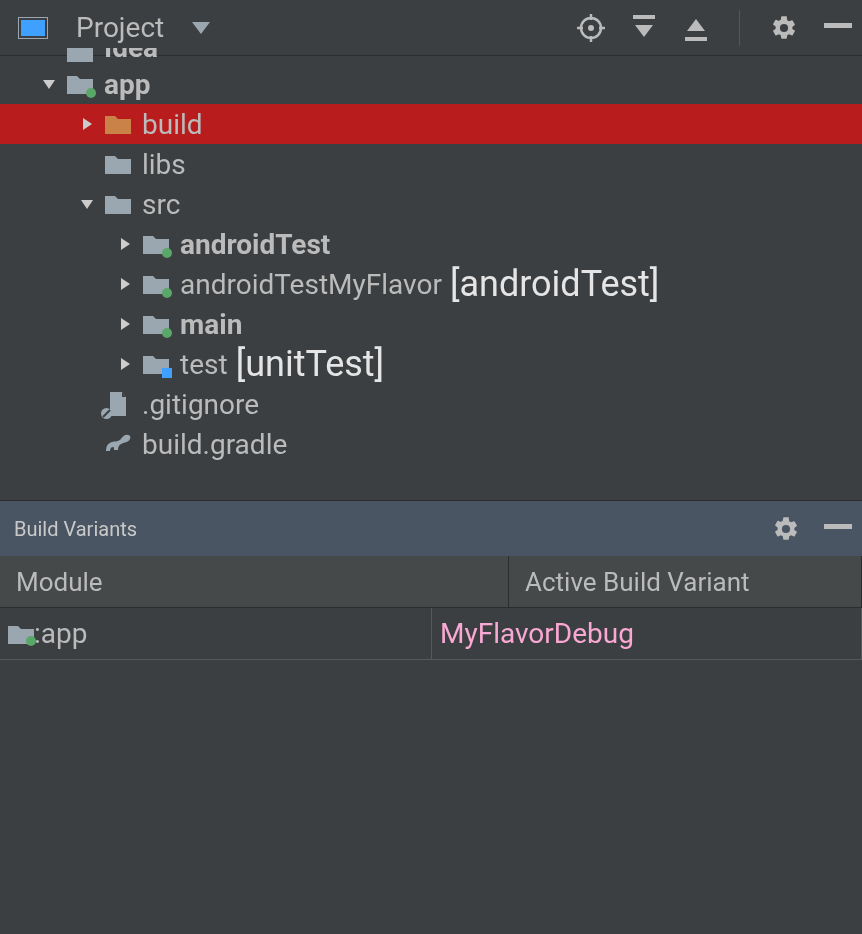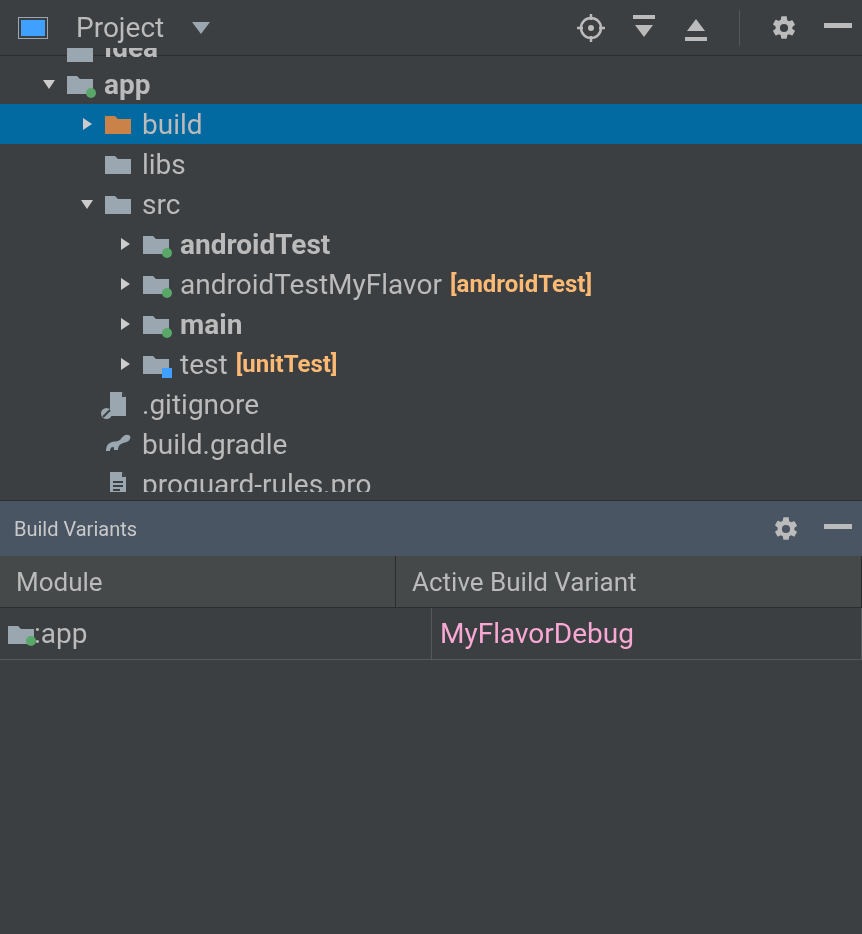--- a/index.html
+++ b/index.html
@@ -32,29 +32,29 @@
 
   
   .tree-panel { flex: 0 0 auto; height: 444px; overflow: hidden; }
   .tree-row {
     height: 40px;
     display: flex;
     align-items: center;
     white-space: nowrap;
     cursor: default;
   }
-  .tree-row.selected { background: #0369a1; } 
+  .tree-row.selected { background: #b91c1c; } 
   .tree-row .arrow {
     width: 22px; height: 22px; display: inline-flex; align-items: center; justify-content: center;
     color: #aaa; margin-right: 6px;
   }
   .tree-row .arrow.none { visibility: hidden; }
   .tree-row .icon { width: 28px; height: 24px; margin-right: 10px; display: inline-flex; align-items:center; justify-content:center;}
   .tree-row .name { font-size: 28px; }
-  .tree-row .suffix { color:#fdba74; font-size: 24px; margin-left: 8px; font-weight: bold; }
+  .tree-row .suffix { color:#e5e5e5; font-size: 36px; margin-left: 8px; font-weight: normal; }
   .tree-row.bold .name { font-weight: bold; }
 
   
   .ind { display:inline-block; width:38px; }
 
   
   .bv-toolbar {
     height: 56px;
     background: #4a5563;
     display: flex;
@@ -68,21 +68,21 @@
     display: flex;
     background: #45494a;
     border-bottom: 1px solid #2b2d2e;
   }
   .bv-table-header .col {
     padding-left: 16px;
     display: flex; align-items: center;
     font-size: 26px;
     border-right: 1px solid #2b2d2e;
   }
-  .col-module { width: 396px; }
+  .col-module { width: 509px; }
   .col-variant { flex: 1; }
   .bv-row {
     height: 52px;
     display: flex;
     border-bottom: 1px solid #56595b;
     background: #3c3f41;
   }
   .bv-row .cell {
     padding-left: 8px;
     display: flex; align-items: center; font-size: 28px;
@@ -334,35 +334,20 @@
       <span class="ind"></span>
     <span class="arrow none"></span>
     <span class="icon">
       <svg width="28" height="22" viewBox="0 0 28 22">
           <path class="ico-grey" d="M24 2c2 0 3 2 2 4-2 4-6 3-9 5-2 1-3 3-3 6H10c0-2 0-3-1-3-2 0-3 2-3 4H2c0-5 2-8 6-9 3-1 5 0 8-2 2-2 4-6 8-5z"></path>
         </svg>
     </span>
     <span class="name">build.gradle</span>
   </div>
 
-  <div class="tree-row">
-    <span class="ind"></span>
-      <span class="ind"></span>
-    <span class="arrow none"></span>
-    <span class="icon">
-      <svg width="20" height="24">
-          <path class="ico-grey" d="M2 0h12l4 5v19H2z"></path>
-          <polygon points="14,0 14,5 18,5" fill="#3c3f41"></polygon>
-          <rect x="5" y="9" width="10" height="2" fill="#3c3f41"></rect>
-          <rect x="5" y="13" width="10" height="2" fill="#3c3f41"></rect>
-          <rect x="5" y="17" width="7" height="2" fill="#3c3f41"></rect>
-        </svg>
-    </span>
-    <span class="name">proguard-rules.pro</span>
-  </div>
 
 </div>
 
 <div class="bv-toolbar">
   <span class="title">Build Variants</span>
   <div class="toolbar-spacer"></div>
   <span style="margin-right:24px;">
     <svg width="28" height="28" viewBox="0 0 24 24">
         <path fill="#bbbbbb" d="M19.14,12.94a7,7,0,0,0,.05-.94,7,7,0,0,0-.05-.94l2.03-1.58a.5.5,0,0,0,.12-.64l-1.92-3.32a.5.5,0,0,0-.6-.22l-2.39.96a7.07,7.07,0,0,0-1.63-.94l-.36-2.54A.5.5,0,0,0,13.9,2H10.1a.5.5,0,0,0-.49.42L9.25,4.96a7.07,7.07,0,0,0-1.63.94l-2.39-.96a.5.5,0,0,0-.6.22L2.71,8.48a.5.5,0,0,0,.12.64l2.03,1.58a7,7,0,0,0-.05.94,7,7,0,0,0,.05.94L2.83,14.16a.5.5,0,0,0-.12.64l1.92,3.32a.5.5,0,0,0,.6.22l2.39-.96a7.07,7.07,0,0,0,1.63.94l.36,2.54a.5.5,0,0,0,.49.42h3.8a.5.5,0,0,0,.49-.42l.36-2.54a7.07,7.07,0,0,0,1.63-.94l2.39.96a.5.5,0,0,0,.6-.22l1.92-3.32a.5.5,0,0,0-.12-.64ZM12,15.5A3.5,3.5,0,1,1,15.5,12,3.5,3.5,0,0,1,12,15.5Z"></path>
       </svg>

